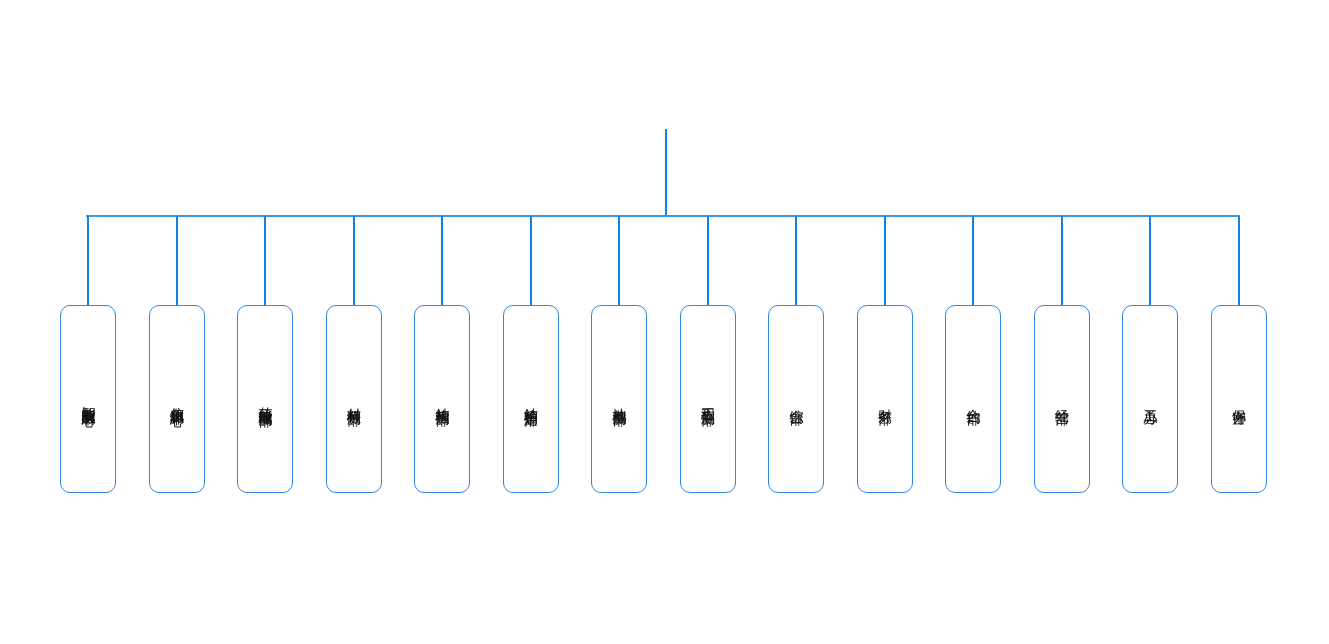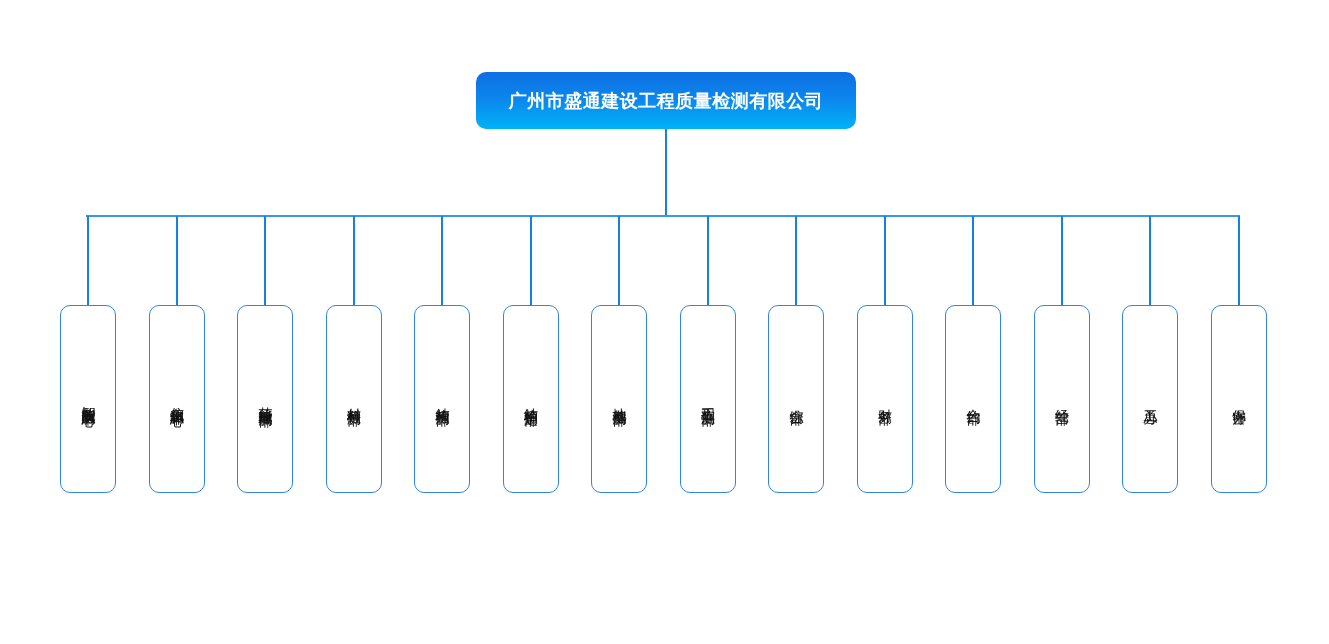--- a/index.html
+++ b/index.html
@@ -92,23 +92,20 @@
     letter-spacing: 1px;
     white-space: nowrap;
     text-align: center;
   }
 </style>
 </head>
 <body>
 
 <div id="org-chart">
 
-  <div class="root-node">
-    <span class="root-label">广州市盛通建设工程质量检测有限公司</span>
-  </div>
 
   <div class="trunk"></div>
 
   <div class="bus"></div>
 
   <div id="drops">
       <div class="drop" style="left: 87px;"></div>
       <div class="drop" style="left: 175.5px;"></div>
       <div class="drop" style="left: 264px;"></div>
       <div class="drop" style="left: 352.5px;"></div>

